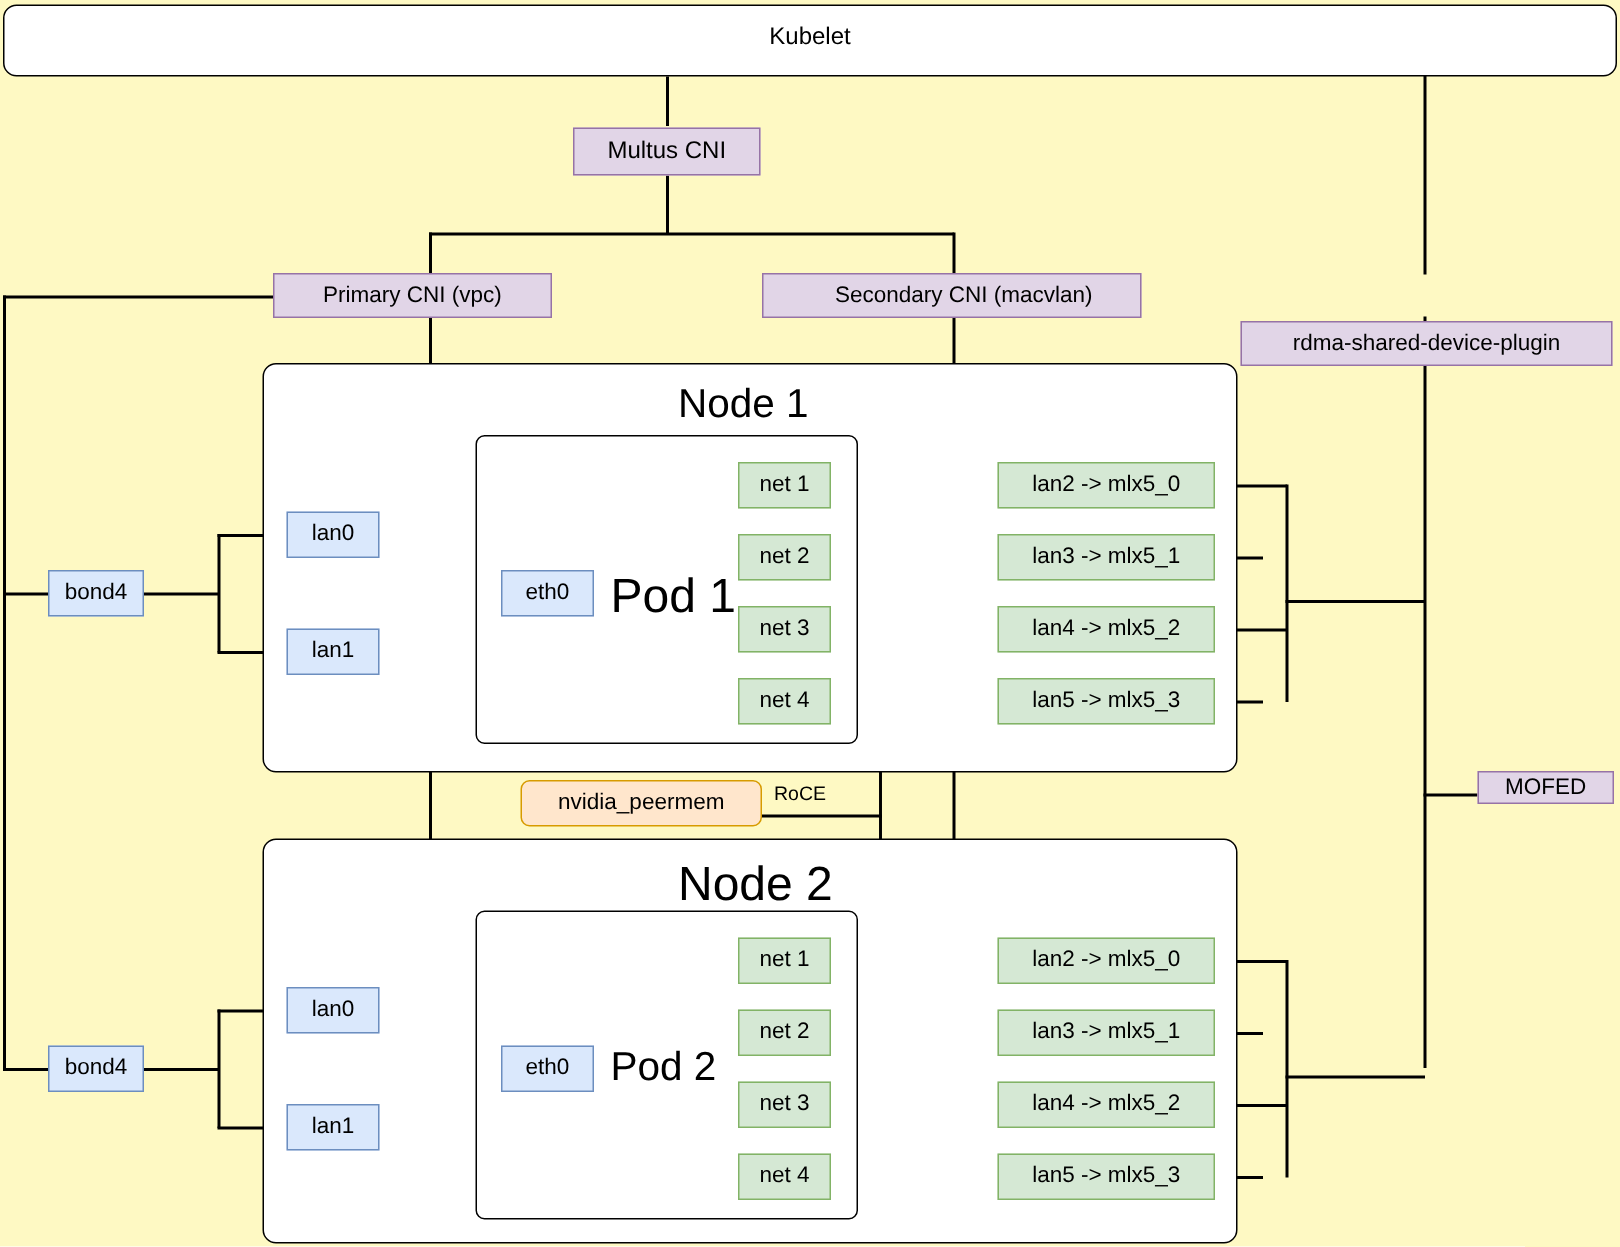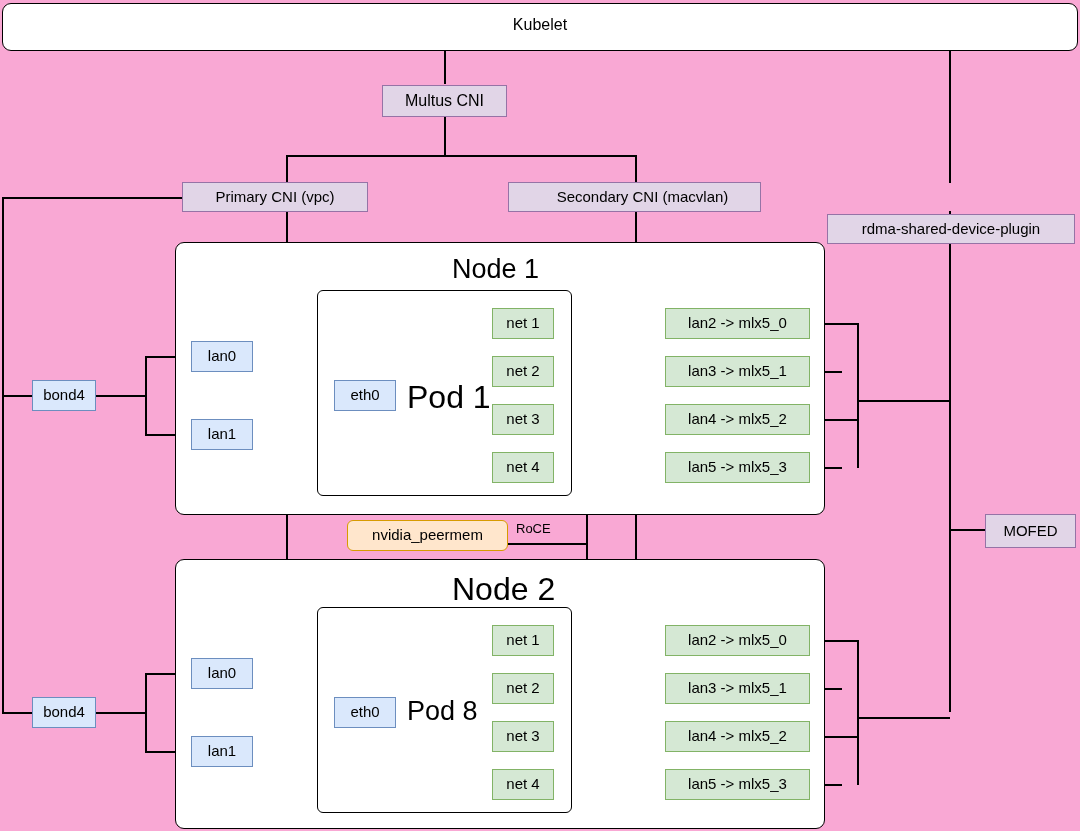--- a/index.html
+++ b/index.html
@@ -1,17 +1,17 @@
 <!DOCTYPE html>
 <html><head>
 <meta charset="utf-8">
 <style>
   html,body{margin:0;padding:0;background:#ffffff;}
   body{font-family:"Liberation Sans","DejaVu Sans",sans-serif;}
-  #stage{position:relative;width:1080px;height:831px;background:#f9a8d4;overflow:hidden;}
+  #stage{position:relative;width:1080px;height:831px;background:#fef9c3;overflow:hidden;}
 
   .box{position:absolute;box-sizing:border-box;display:flex;align-items:center;
        justify-content:center;text-align:center;line-height:1.1;color:#000;}
 
   
   .purple{background:#e1d5e7;border:1px solid #9673a6;}
   .blue  {background:#dae8fc;border:1px solid #6c8ebf;}
   .green {background:#d5e8d4;border:1px solid #82b366;}
   .orange{background:#ffe6cc;border:1px solid #d79b00;}
   .plain {background:#ffffff;border:1px solid #000000;}
@@ -136,36 +136,36 @@
   </div>
 
   <div class="box purple" style="left:508px;top:182px;width:253px;height:30px;font-size:15px;padding-left:16px;">
     <span>Secondary CNI (macvlan)</span>
   </div>
 
   <div class="box purple" style="left:827px;top:182px;width:248px;height:30px;font-size:15px;margin-top:32px;">
     <span>rdma-shared-device-plugin</span>
   </div>
 
-  <div class="box purple" style="left:985px;top:514px;width:91px;height:34px;font-size:15px;">
+  <div class="box purple" style="left:985px;top:514px;width:91px;height:22px;font-size:15px;">
     <span>MOFED</span>
   </div>
 
   <div class="tlabel" style="left:452px;top:254px;font-size:27px;">
     <span>Node 1</span>
   </div>
   <div class="tlabel" style="left:452px;top:571px;font-size:32px;">
     <span>Node 2</span>
   </div>
 
   <div class="tlabel" style="left:407px;top:379px;font-size:32px;">
     <span>Pod 1</span>
   </div>
   <div class="tlabel" style="left:407px;top:696px;font-size:27px;">
-    <span>Pod 8</span>
+    <span>Pod 2</span>
   </div>
 
   <div class="box blue" style="left:32px;top:380px;width:64px;height:31px;font-size:15px;">
     <span>bond4</span>
   </div>
   <div class="box blue" style="left:191px;top:341px;width:62px;height:31px;font-size:15px;">
     <span>lan0</span>
   </div>
   <div class="box blue" style="left:191px;top:419px;width:62px;height:31px;font-size:15px;">
     <span>lan1</span>

